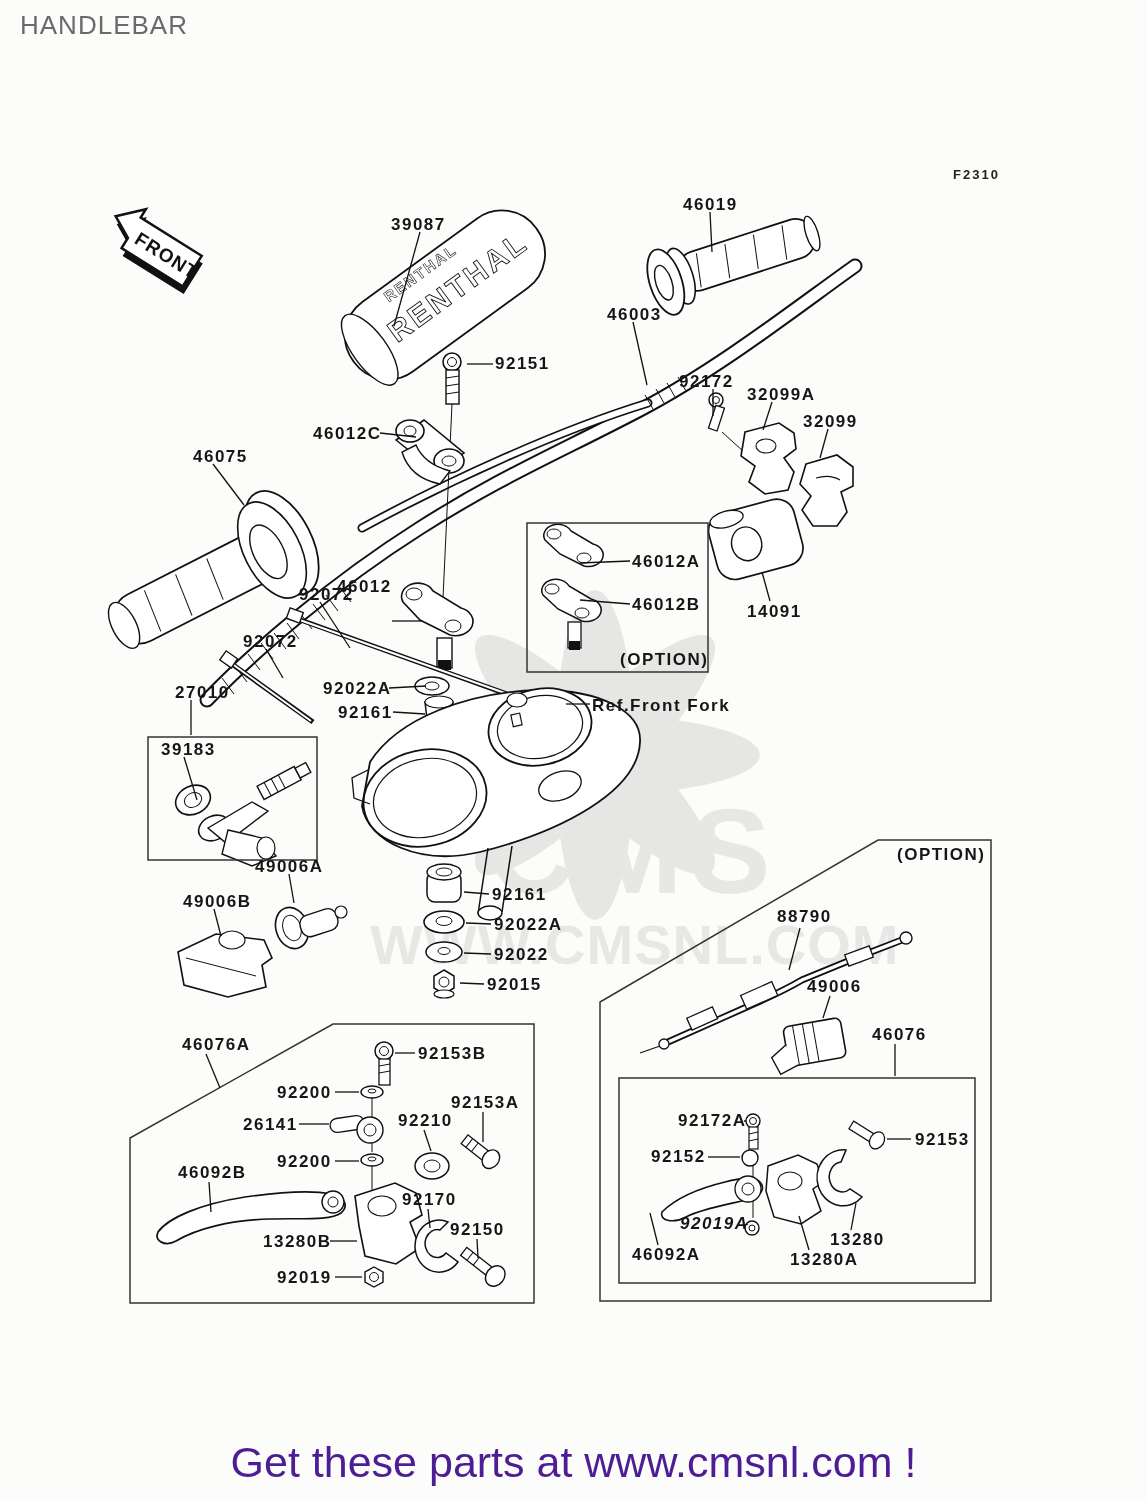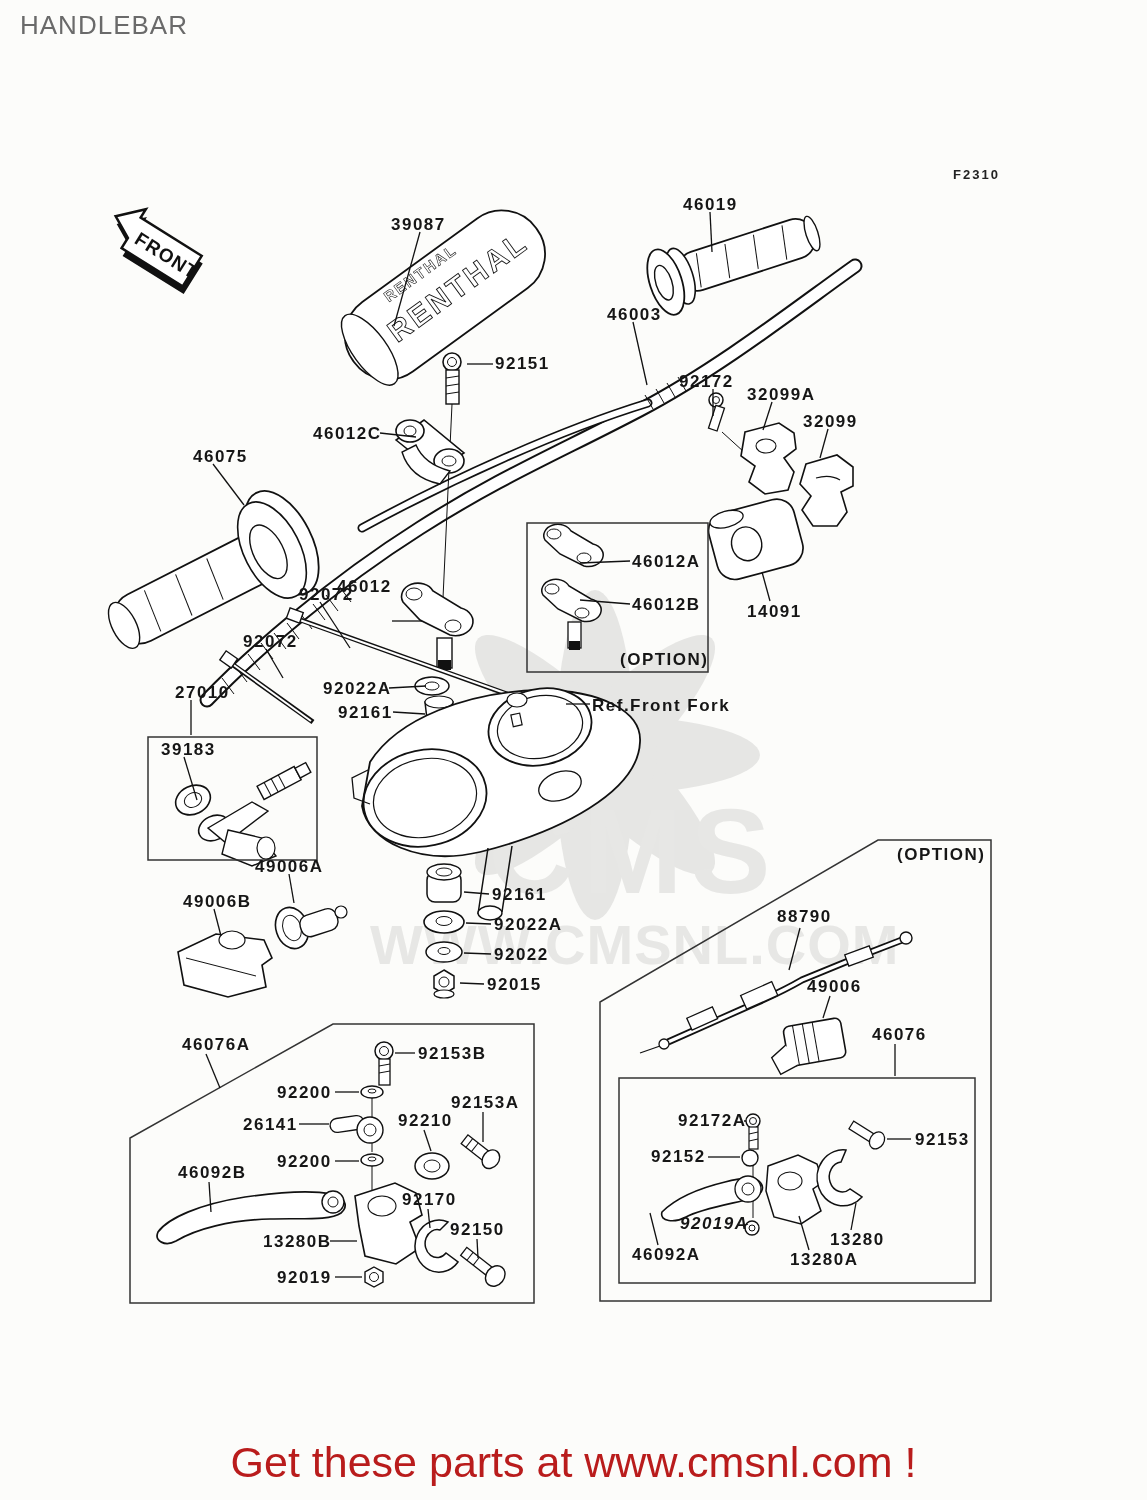--- a/index.html
+++ b/index.html
@@ -13,21 +13,21 @@
   .wm-cms{left:488px;top:782px;font-size:120px;letter-spacing:8px;}
   .wm-url{left:370px;top:912px;font-size:56px;letter-spacing:1px;}
   .wm-flower{position:absolute;left:0;top:0;z-index:0;}
   svg.art{position:absolute;left:0;top:0;z-index:2;}
   .labels-layer{position:absolute;left:0;top:0;width:100%;height:100%;z-index:3;}
   .part-label{position:absolute;font-size:17px;font-weight:bold;letter-spacing:1.5px;
               color:#161616;white-space:nowrap;line-height:1;cursor:pointer;}
   .note-label{position:absolute;font-size:17px;font-weight:bold;letter-spacing:1.5px;
               color:#161616;white-space:nowrap;line-height:1;}
   .footer{position:absolute;left:0;top:1438px;width:100%;text-align:center;
-          font-size:43px;color:#b91c1c;letter-spacing:0px;z-index:4;}
+          font-size:43px;color:#4c1d95;letter-spacing:0px;z-index:4;}
 </style>
 </head>
 <body>
 
 <div class="stage">
 
   <svg class="wm-flower" width="1147" height="1500">
     <g transform="translate(595,755)" fill="#e6e6e4">
       <ellipse rx="40" ry="165"></ellipse>
       <ellipse rx="40" ry="165" transform="rotate(45)"></ellipse>

